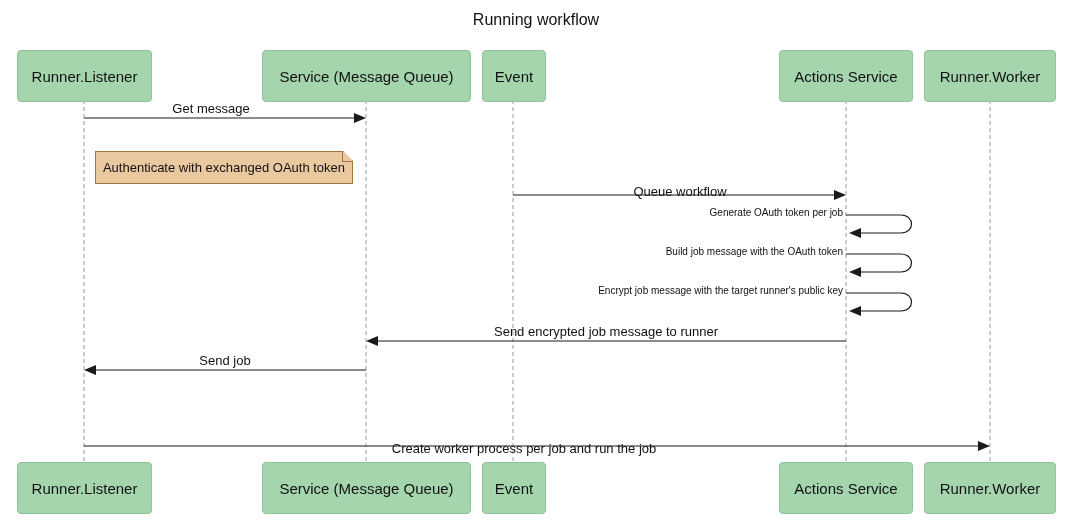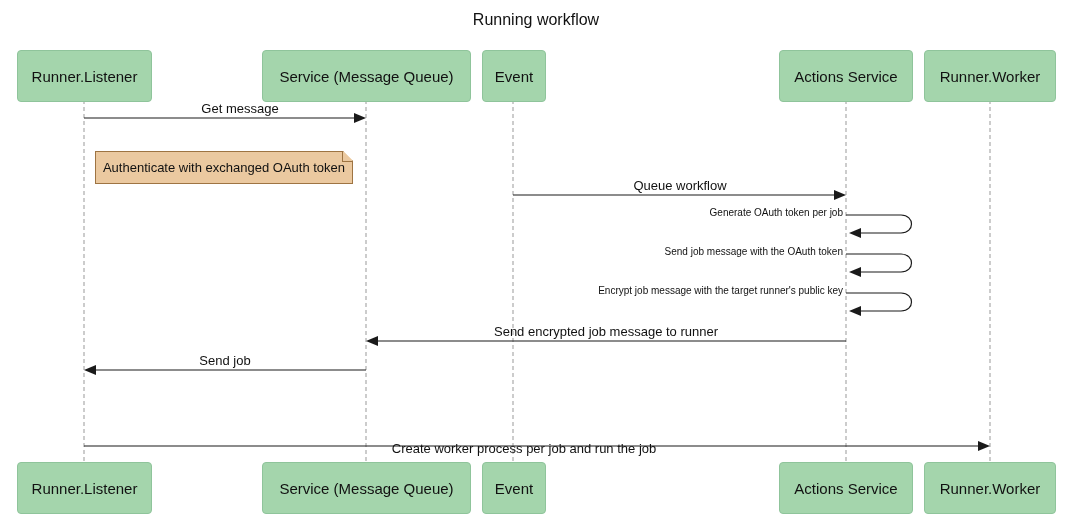--- a/index.html
+++ b/index.html
@@ -143,25 +143,25 @@
   </svg>
 
   <div class="diagram-title">Running workflow</div>
 
   <div class="actor" style="left:17px;  top:50px; width:135px;">Runner.Listener</div>
   <div class="actor" style="left:262px; top:50px; width:209px;">Service (Message Queue)</div>
   <div class="actor" style="left:482px; top:50px; width:64px;">Event</div>
   <div class="actor" style="left:779px; top:50px; width:134px;">Actions Service</div>
   <div class="actor" style="left:924px; top:50px; width:132px;">Runner.Worker</div>
 
-  <div class="msg" style="left:240px; top:101px;">Get message</div>
-  <div class="msg" style="left:680px; top:178px;text-align:right;">Queue workflow</div>
+  <div class="msg" style="left:211px; top:101px;">Get message</div>
+  <div class="msg" style="left:680px; top:184px;text-align:right;">Queue workflow</div>
 
   <div class="msg-self" style="right:229px; top:207px;">Generate OAuth token per job</div>
-  <div class="msg-self" style="right:229px; top:246px;">Send job message with the OAuth token</div>
+  <div class="msg-self" style="right:229px; top:246px;">Build job message with the OAuth token</div>
   <div class="msg-self" style="right:229px; top:285px;">Encrypt job message with the target runner's public key</div>
 
   <div class="msg" style="left:606px; top:324px;">Send encrypted job message to runner</div>
   <div class="msg" style="left:225px; top:353px;">Send job</div>
   <div class="msg" style="left:524px; top:429px;margin-top:12px;">Create worker process per job and run the job</div>
 
   <div class="note" style="left:95px; top:132px; width:258px; height:33px;">
     <span class="fold"></span>
     <span>Authenticate with exchanged OAuth token</span>
   </div>

